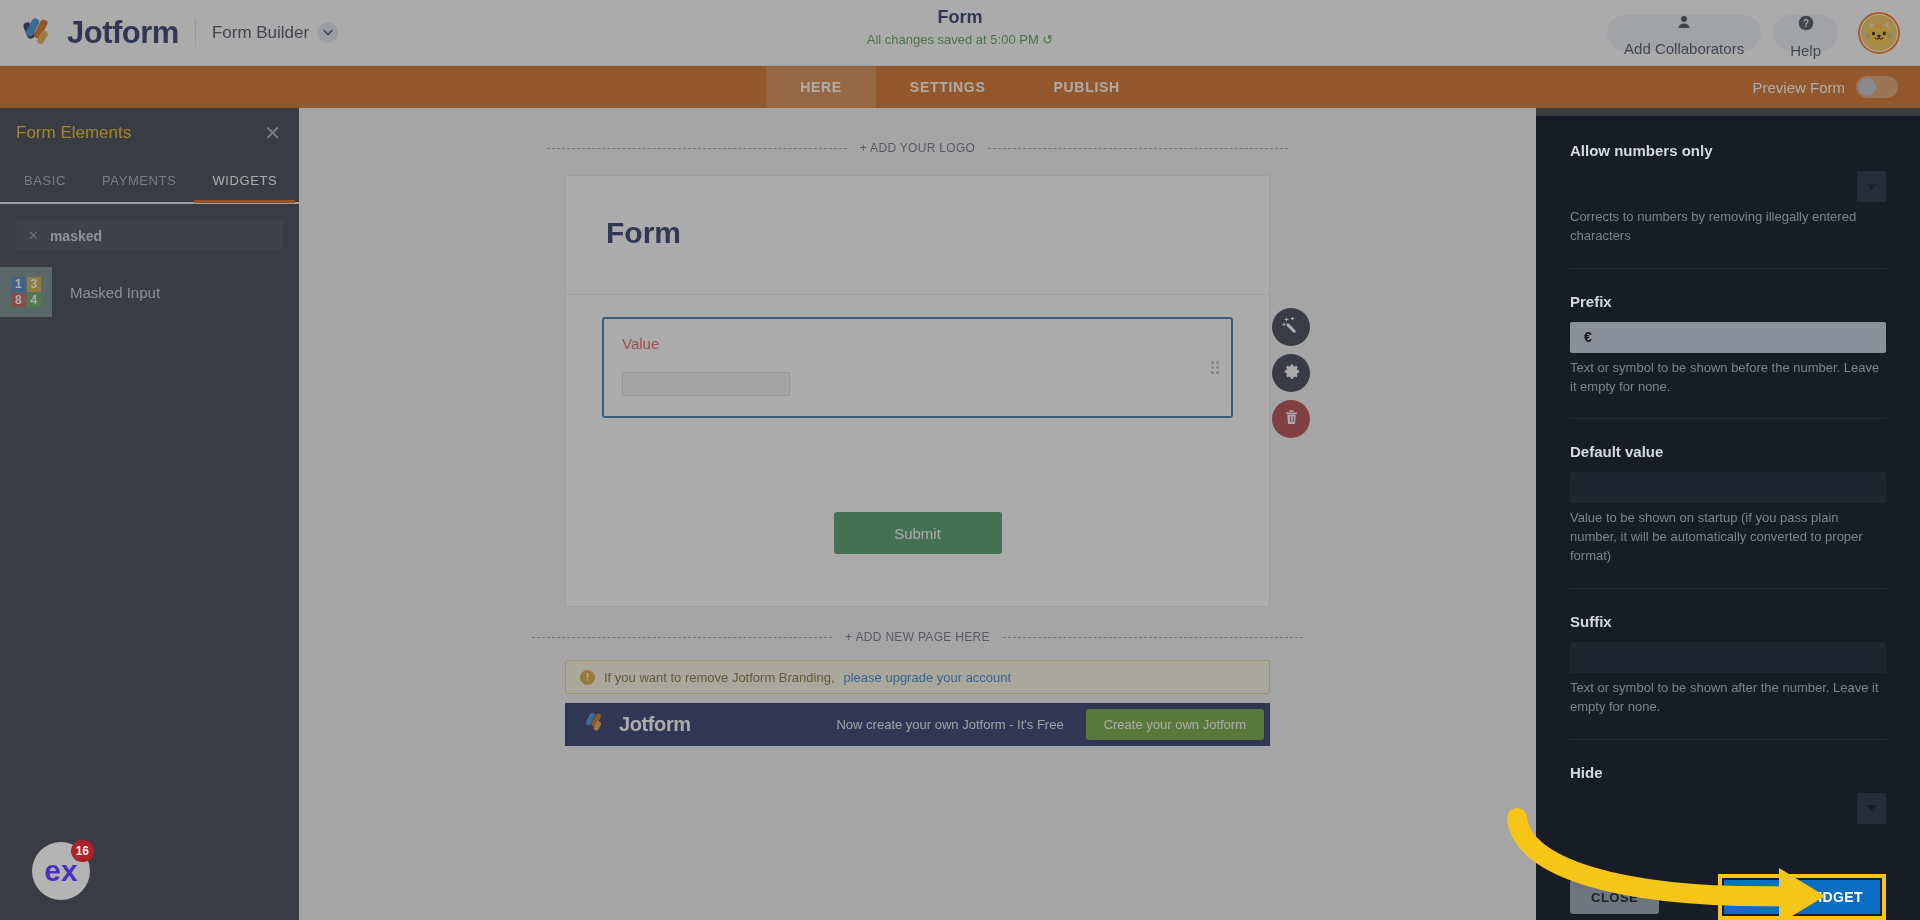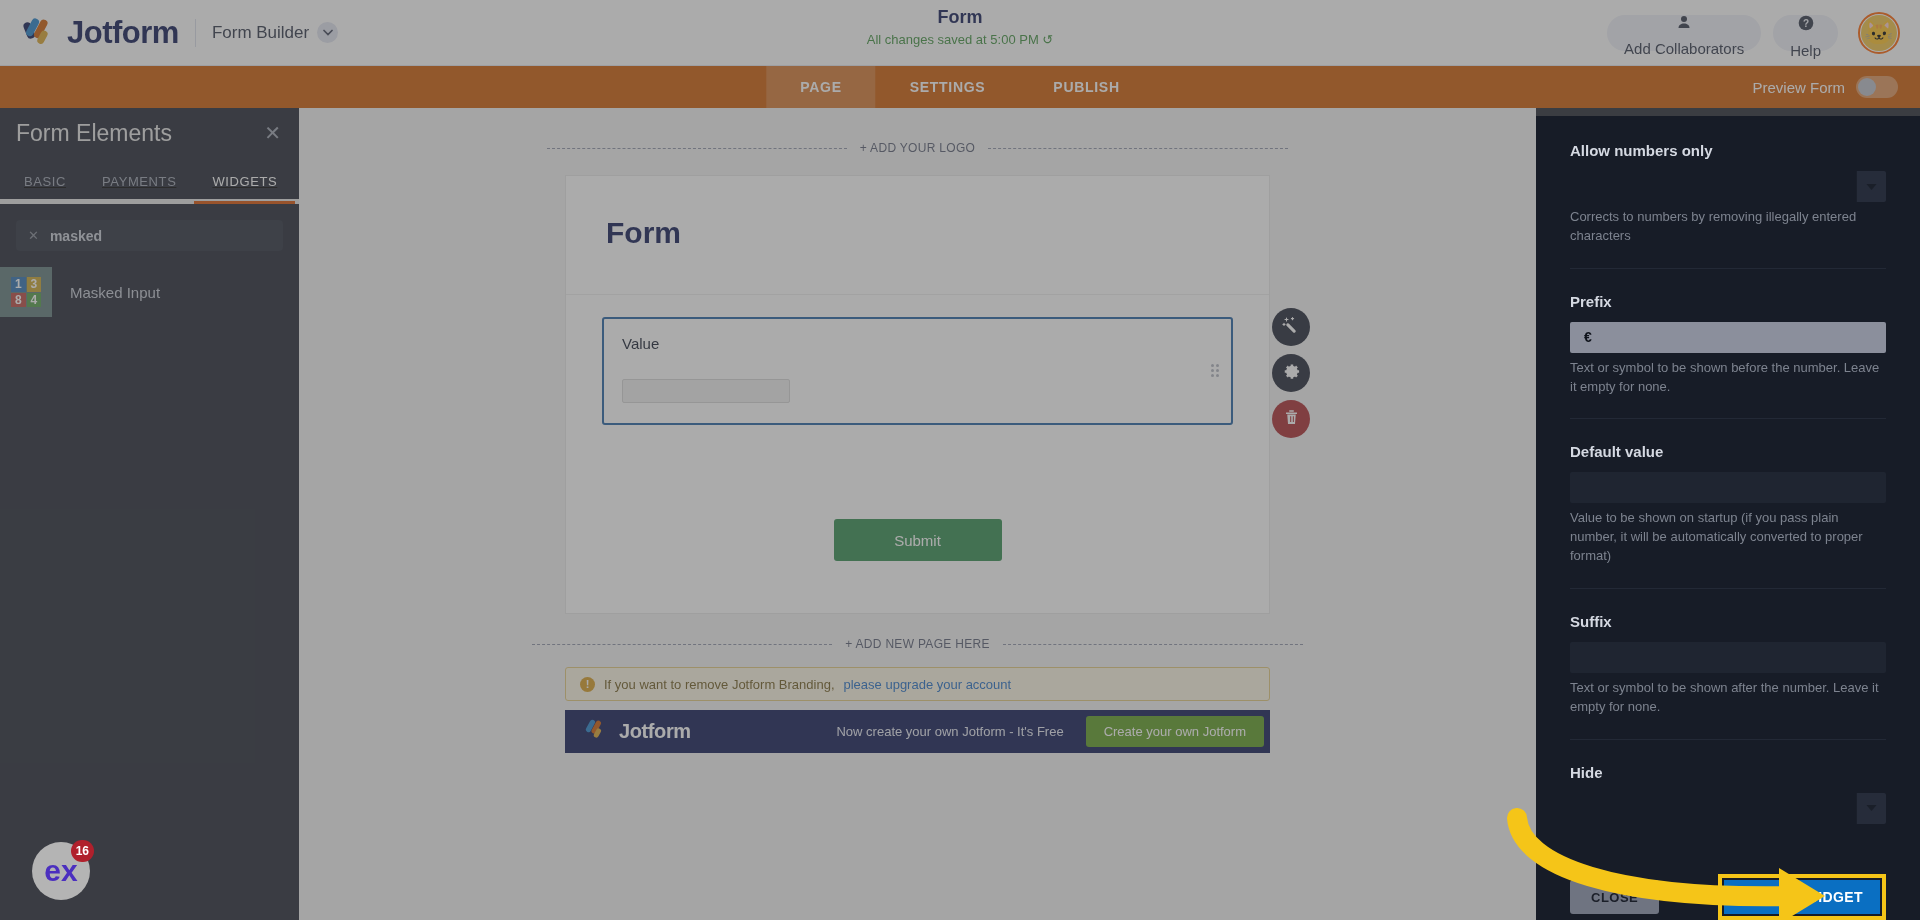--- a/index.html
+++ b/index.html
@@ -93,25 +93,25 @@
   .sidebar {
     position: absolute; top: 108px; left: 0;
     width: 299px; height: 812px;
     background: #1c212e;
     z-index: 30;
   }
   .sb-head {
     height: 50px; display: flex; align-items: center;
     justify-content: space-between; padding: 0 18px 0 16px;
   }
-  .sb-title { font-size: 23px; color: #e5e5e5; font-weight: 400; text-align: center; }
+  .sb-title { font-size: 17px; color: #eab308; font-weight: 400; text-align: center; }
   .sb-close { font-size: 20px; color: #9aa0ae; cursor: pointer; line-height: 1; background:none;border:none; }
   .sb-tabs {
-    display: flex; height: 46px; align-items: flex-start;
-    border-bottom: 5px solid #e5e5e5; padding: 0 6px; text-decoration: underline;
+    display: flex; height: 46px; align-items: center;
+    border-bottom: 2px solid #e5e5e5; padding: 0 6px;
   }
   .sb-tab {
     flex: 0 0 auto; padding: 0 18px;
     display: flex; align-items: center; justify-content: center;
     font-size: 13px; letter-spacing: 0.6px; font-weight: 500;
     color: #9aa0ae; cursor: pointer; position: relative;
     background: none; border: none; height: 46px;
   }
   .sb-tab.active { color: #ffffff; }
   .sb-tab.active::after {
@@ -171,21 +171,21 @@
     background: #fff; border: 1px solid #e6e6e6;
   }
   .form-card-head { padding: 40px 40px 44px 40px; border-bottom: 1px solid #ececec; }
   .form-card-head h1 { font-size: 30px; color: #0a1551; font-weight: bold; }
 
   .field-row { padding: 22px 36px 28px 36px; }
   .field-box {
     border: 2px solid #1f5fa0; border-radius: 3px;
     padding: 16px 18px 20px 18px; position: relative;
   }
-  .field-label { font-size: 15px; color: #0f172a; margin-bottom: 27px; }
+  .field-label { font-size: 15px; color: #ef4444; margin-bottom: 20px; }
   .field-input {
     width: 168px; height: 24px;
     background: #eeeeee; border: 1px solid #d5d5d5; border-radius: 2px;
   }
   .drag-dots {
     position: absolute; right: 10px; top: 50%; transform: translateY(-50%);
     width: 10px; height: 14px;
     display: grid; grid-template-columns: 3px 3px; grid-template-rows: 3px 3px 3px;
     gap: 2px;
   }
@@ -381,21 +381,21 @@
         <span>Help</span>
       </button>
       <div class="avatar-ring">
         <div class="avatar-inner">🐱</div>
       </div>
     </div>
   </div>
 
   <div class="navbar">
     <div class="nav-tabs">
-      <button class="nav-tab active">PAGE</button>
+      <button class="nav-tab active">HERE</button>
       <button class="nav-tab">SETTINGS</button>
       <button class="nav-tab">PUBLISH</button>
     </div>
     <div class="nav-right">
       <span class="nav-right-label">Preview Form</span>
       <div class="toggle">
           <span class="knob"></span>
         </div>
     </div>
   </div>

